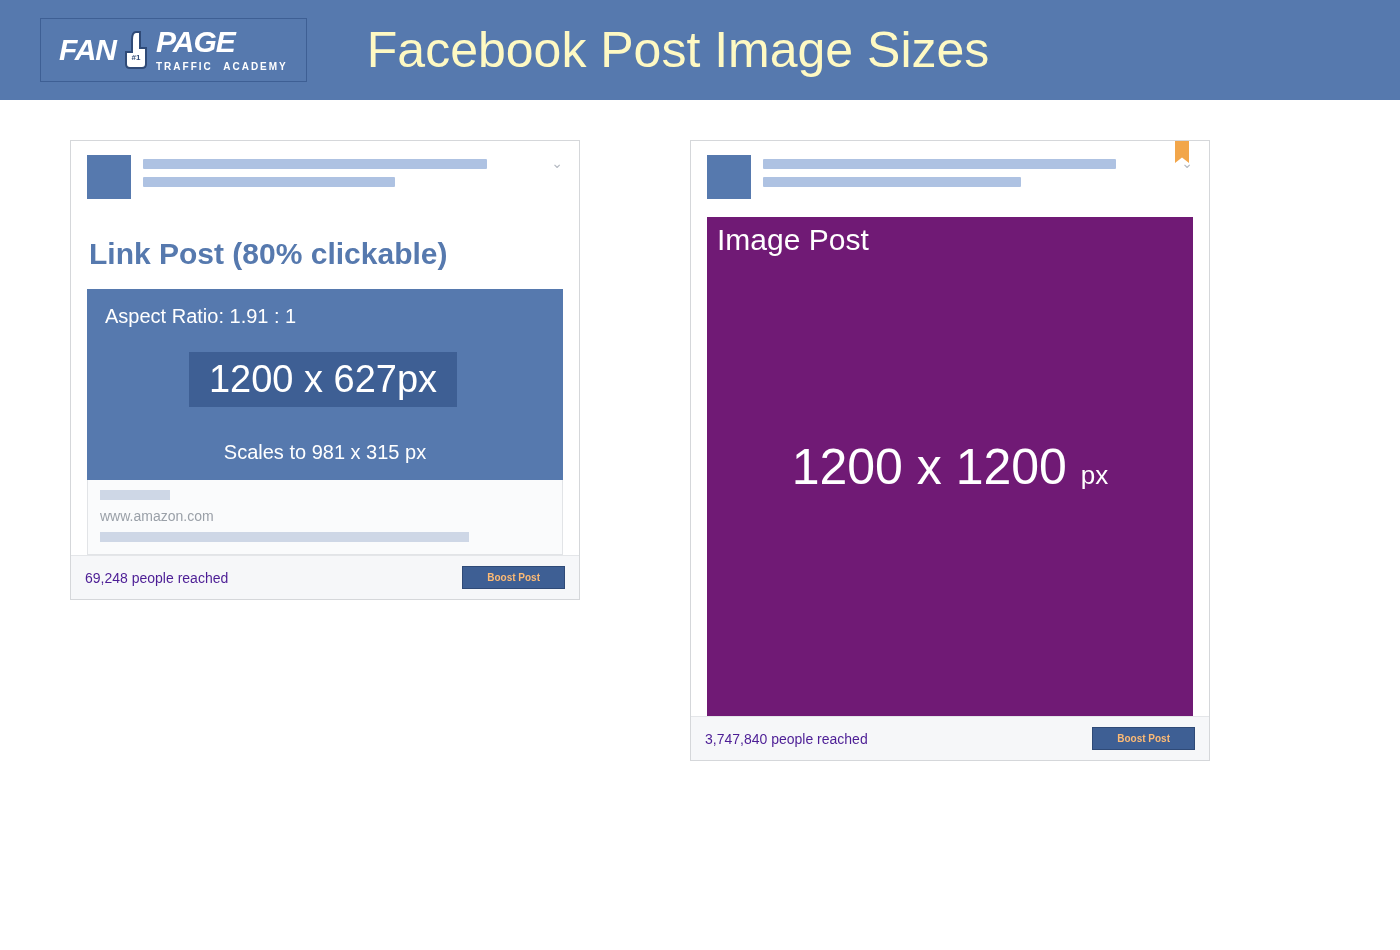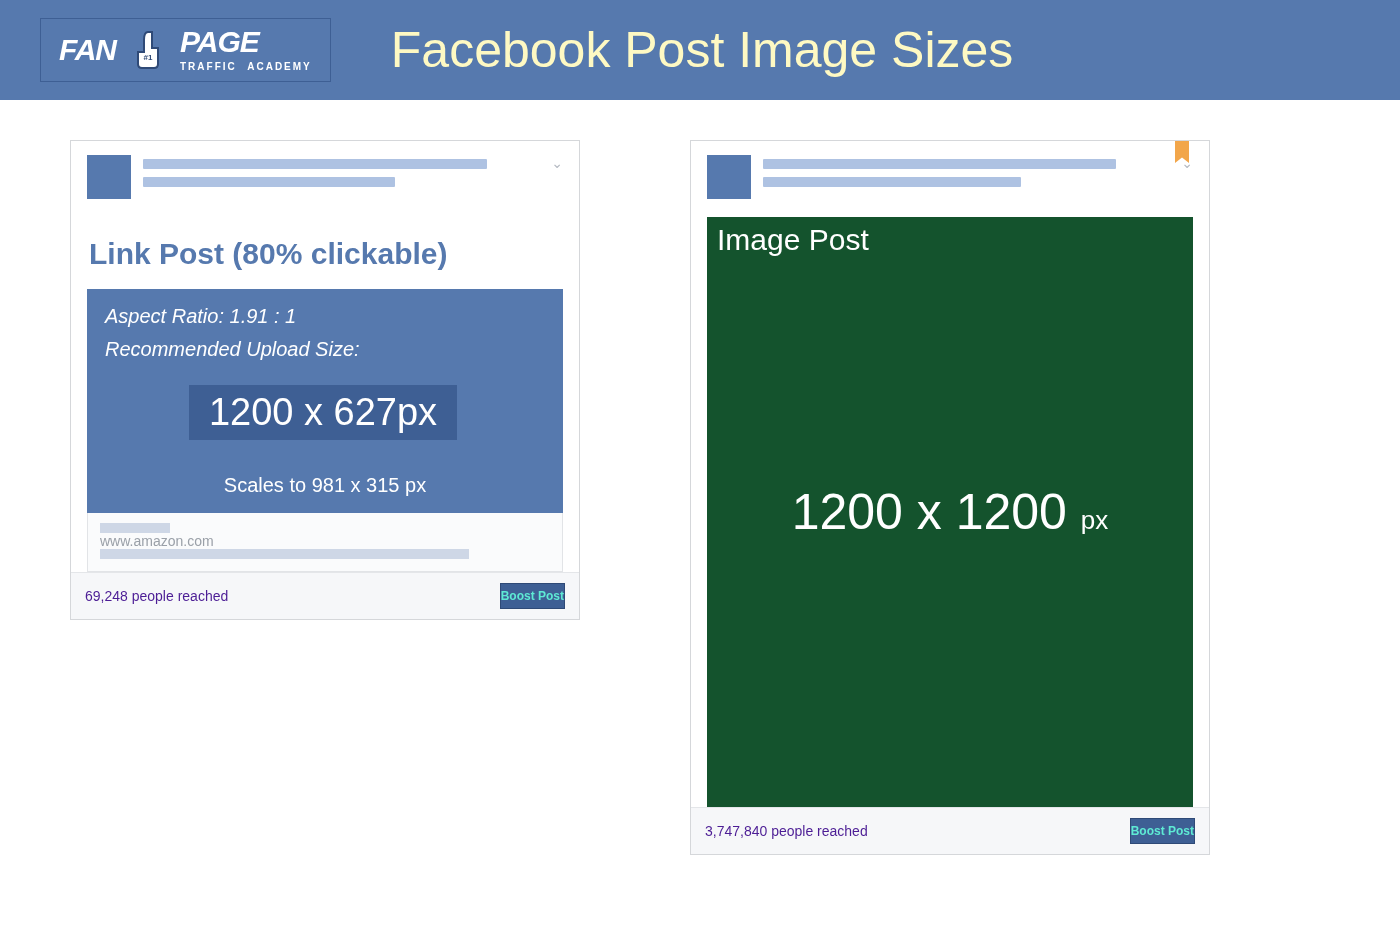--- a/index.html
+++ b/index.html
@@ -17,21 +17,21 @@
       height: 100px;
       display: flex;
       align-items: center;
       padding: 0 40px;
     }
     .logo-box {
       border: 1px solid #3e5f94;
       padding: 8px 18px;
       display: flex;
       align-items: center;
-      gap: 18px;
+      gap: 6px;
       color: #fff;
     }
     .logo-fan {
       font-size: 30px;
       font-weight: 800;
       font-style: italic;
       letter-spacing: -1px;
     }
     .hand-icon svg { display:block; }
     .logo-page-block { display:flex; flex-direction:column; line-height:1; }
@@ -98,80 +98,80 @@
     }
 
     
     .link-img {
       background:#5679ae;
       color:#fff;
       padding: 16px 18px 14px 18px;
       display:flex;
       flex-direction:column;
     }
-    .spec-line { font-size:20px; margin-bottom:10px;font-style:italic; }
+    .spec-line { font-size:20px; margin-bottom:10px; }
     .size-pill {
       align-self:center;
       background:#3e5f94;
       color:#fff;
       font-size:38px;
       padding: 6px 20px;
       margin: 14px 4px 34px 0;
     }
     .scales { align-self:center; font-size:20px; margin-bottom:2px; }
 
     
     .meta-strip {
       border:1px solid #e2e4e7;
       border-top:none;
       background:#fafbfc;
       padding:10px 12px 12px 12px;
-      display:flex; flex-direction:column; 
+      display:flex; flex-direction:column; gap:8px;
     }
     .meta-ph { height:10px; background:#ced7e6; }
     .meta-ph.short { width:70px; }
     .meta-ph.full { width:82%; }
     .domain { color:#9aa0a8; font-size:14px; }
 
     
     .image-title {
       position:absolute;
       left:10px; top:6px;
       color:#fff; font-size:30px; font-weight:400;
     }
     .img-square {
       position:relative;
-      background:#14532d;
+      background:#701a75;
       color:#fff;
-      height:590px;
+      height:499px;
       margin-top:18px;
       display:flex;
       align-items:center;
       justify-content:center;
     }
     .img-size { font-size:50px; }
     .img-size .px { font-size:26px; }
 
     
     .footer {
       border-top:1px solid #e4e6e9;
       background:#f6f7f9;
       padding:10px 14px;
       display:flex;
       align-items:center;
       justify-content:space-between;
     }
     .reach { font-size:14px; color:#4c1d95; }
     .boost {
       background:#3e5f94;
-      color:#5eead4;
-      font-size:12px;
+      color:#fdba74;
+      font-size:10px;
       font-weight:600;
       border:1px solid #2f4a77;
-      padding:5px 0;
+      padding:5px 24px;
       cursor:pointer;
     }
   </style>
 </head>
 <body>
 
 <div class="header">
   <div class="logo-box">
     <span class="logo-fan">FAN</span>
     <span class="hand-icon">
@@ -201,21 +201,20 @@
           <div class="ph-line long"></div>
           <div class="ph-line mid"></div>
         </div>
         <div class="chevron-icon">⌄</div>
       </div>
 
       <div class="link-title">Link Post (80% clickable)</div>
 
       <div class="link-img">
         <div class="spec-line">Aspect Ratio: 1.91 : 1</div>
-        <div class="spec-line">Recommended Upload Size:</div>
         <div class="size-pill">1200 x 627px</div>
         <div class="scales">Scales to 981 x 315 px</div>
       </div>
 
       <div class="meta-strip">
         <div class="meta-ph short"></div>
         <div class="domain">www.amazon.com</div>
         <div class="meta-ph full"></div>
       </div>
     </div>

